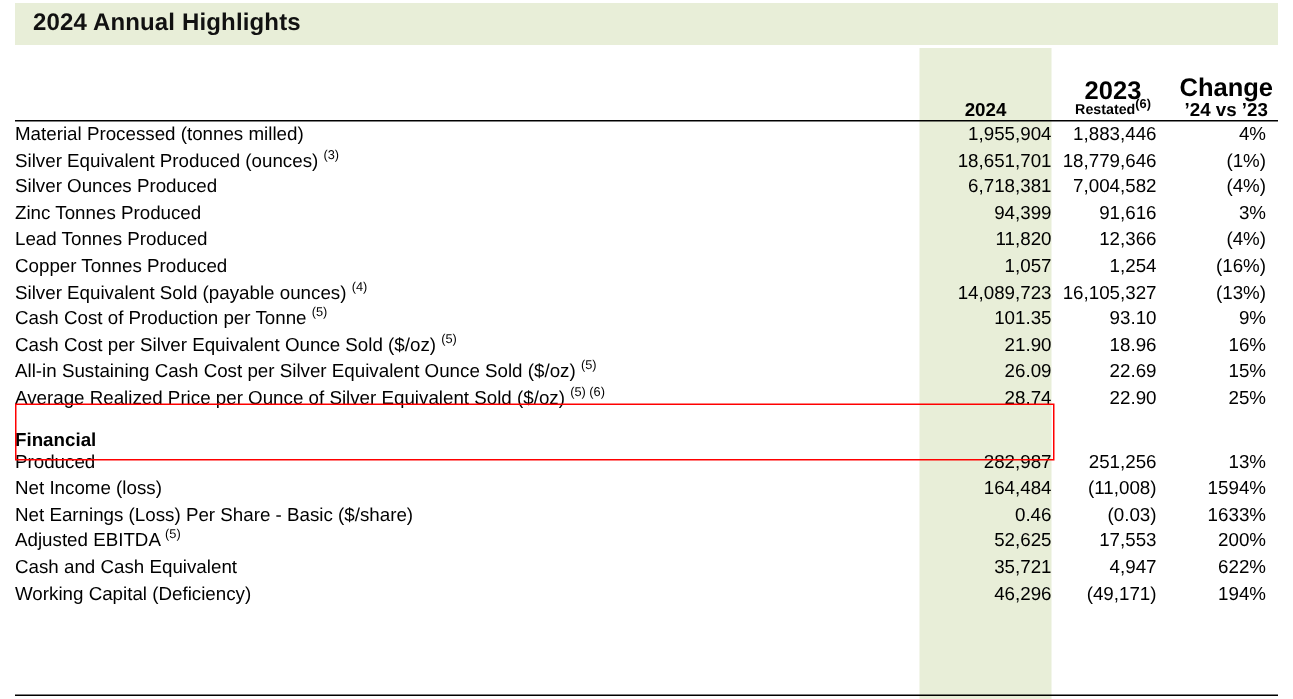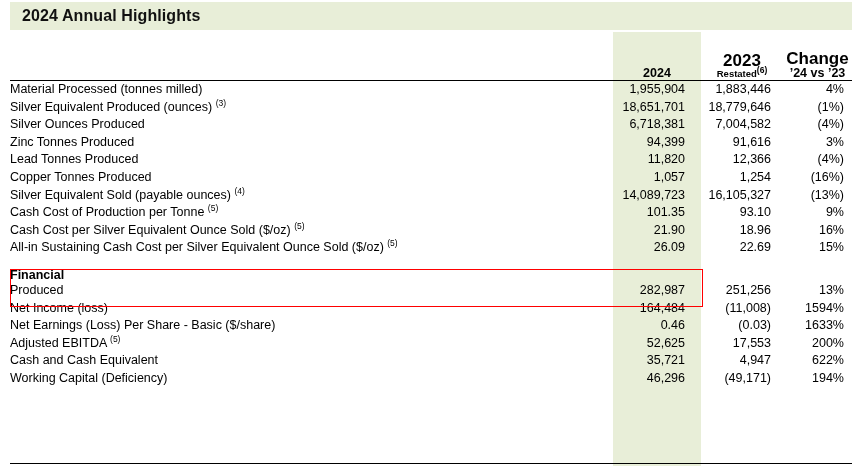--- a/index.html
+++ b/index.html
@@ -119,21 +119,21 @@
   }
   .lbl {
     padding-left: 8px;
     white-space: nowrap;
   }
   .num {
     text-align: right;
     padding-right: 14px;
     white-space: nowrap;
   }
-  .num.c2024 { padding-right: 16px; }
+  .num.c2024 { }
   .num.c2023 { padding-right: 12px; }
   .num.cchg  { padding-right: 8px; }
   sup {
     font-size: 8.5px;
     vertical-align: super;
     line-height: 0;
   }
   .spacer td { height: 11px; }
   
   .red-box {
@@ -247,20 +247,26 @@
         <td class="num c2024">21.90</td>
         <td class="num c2023">18.96</td>
         <td class="num cchg">16%</td>
       </tr>
       <tr class="data-row">
         <td class="lbl"><span>All-in Sustaining Cash Cost per Silver Equivalent Ounce Sold ($/oz)</span> <sup>(5)</sup></td>
         <td class="num c2024">26.09</td>
         <td class="num c2023">22.69</td>
         <td class="num cchg">15%</td>
       </tr>
+      <tr class="data-row">
+        <td class="lbl"><span>Average Realized Price per Ounce of Silver Equivalent Sold ($/oz)</span> <sup>(5) (6)</sup></td>
+        <td class="num c2024">28.74</td>
+        <td class="num c2023">22.90</td>
+        <td class="num cchg">25%</td>
+      </tr>
 
       <tr class="spacer">
           <td colspan="4"></td>
         </tr>
 
       <tr class="section">
         <td class="lbl">Financial</td>
         <td></td>
           <td></td>
           <td></td>

